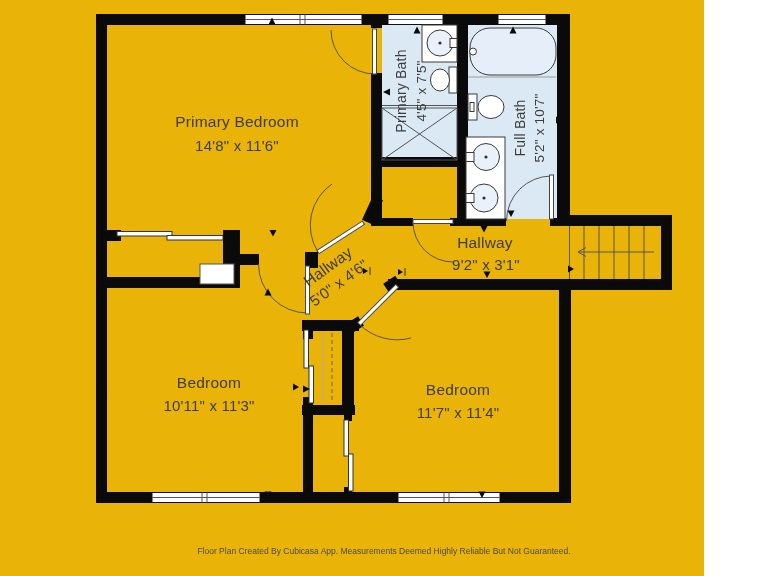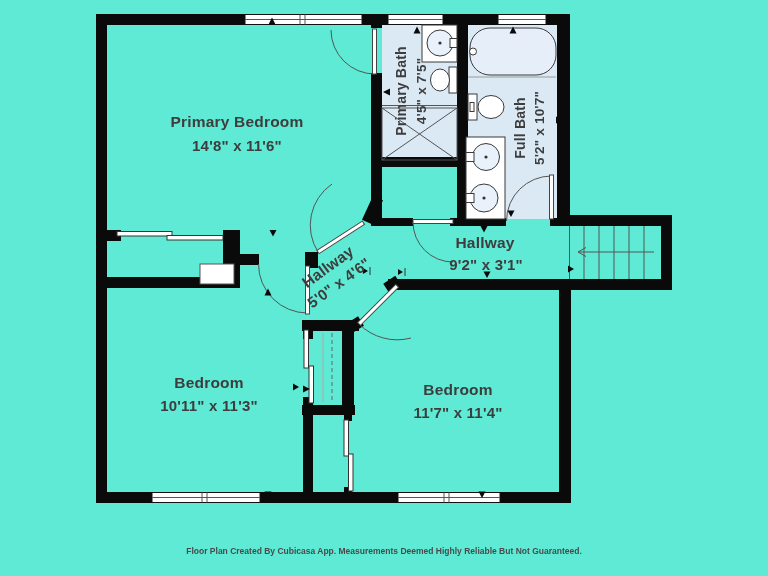--- a/index.html
+++ b/index.html
@@ -1,17 +1,17 @@
 <!DOCTYPE html>
 <html><head>
 <meta charset="utf-8">
 <style>
   html,body{margin:0;padding:0;background:#fff;}
-  .stage{position:relative;width:768px;height:576px;background:#5eead4;overflow:hidden;
-         font-family:"Liberation Sans",sans-serif;font-weight:bold;}
+  .stage{position:relative;width:704px;height:576px;background:#eab308;overflow:hidden;
+         font-family:"Liberation Sans",sans-serif;}
   svg{display:block;}
   text{fill:#3d3d3d;font-family:"Liberation Sans",sans-serif;}
   .room-name{font-size:15.5px;letter-spacing:.2px;}
   .room-dims{font-size:15px;letter-spacing:.2px;}
   .room-name-sm{font-size:14px;letter-spacing:.2px;}
   .room-dims-sm{font-size:13.5px;letter-spacing:.2px;}
   .footer-text{font-size:8.5px;fill:#4a4a4a;}
   .wall{fill:#0a0a0a;}
   .wallline{stroke:#0a0a0a;}
   .fix{stroke:#3a3a3a;stroke-width:1;}

